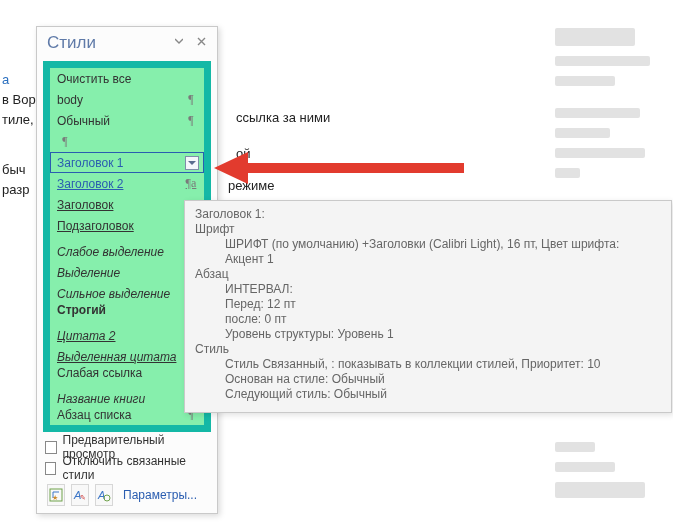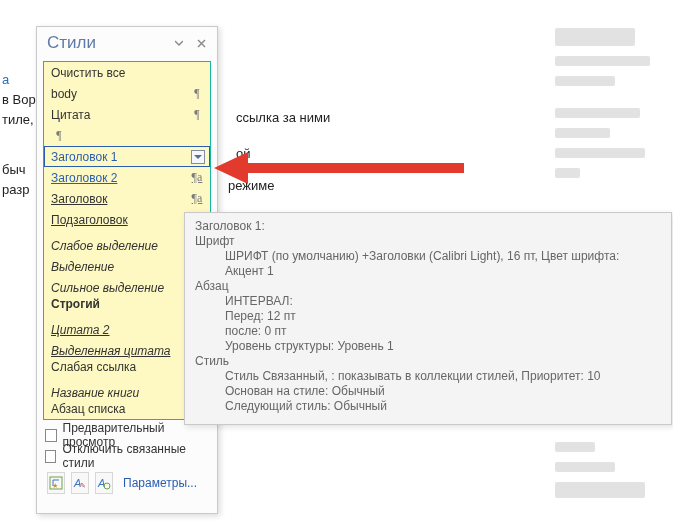--- a/index.html
+++ b/index.html
@@ -34,38 +34,38 @@
     width:182px;
     height:488px;
     background:#fcfcfc;
     border:1px solid #c9c9c9;
     box-shadow: 2px 2px 6px rgba(0,0,0,0.15);
     display:flex;
     flex-direction:column;
   }
   .panel-header {
     display:flex;
-    align-items:center;
+    align-items:flex-start;
     padding:6px 8px 4px 10px;
     color:#5f7aa8;
     font-size:17px;
     font-weight:400;
   }
   .panel-header .title { flex:1; }
   .hdr-btn {
     width:16px; height:16px;
     display:flex; align-items:center; justify-content:center;
     color:#888;
     margin-left:6px;
     cursor:pointer;
   }
   .hdr-btn svg { display:block; }
   .style-listwrap {
-    border:1px solid #14b8a6;
-    background:#fef9c3;
+    border:7px solid #14b8a6;
+    background:#86efac;
     margin:4px 6px 2px 6px;
     flex: 0 0 auto;
   }
   .style-list { }
   .srow {
     display:flex;
     align-items:center;
     height:21px;
     padding:0 4px 0 6px;
     border:1px solid transparent;
@@ -119,21 +119,21 @@
   }
   .toolbar {
     display:flex; align-items:center; gap:6px; padding:4px 2px 2px 2px;
   }
   .tb-btn { width:22px; height:22px; border:1px solid #d7d7d7; background:#f8f8f8; display:flex; align-items:center; justify-content:center; cursor:pointer;}
   .tb-link { color:#2a5db0; cursor:pointer; padding-left:4px;}
   
   .tooltip {
     position:absolute;
     left:184px;
-    top:212px;
+    top:200px;
     width:488px;
     background:#f4f4f4;
     border:1px solid #c9c9c9;
     padding:6px 10px 10px 10px;
     font-size:12px;
     color:#666;
     line-height:15px;
     box-shadow: 2px 2px 6px rgba(0,0,0,0.12);
   }
   .tooltip .ind1 { padding-left:0px; }
@@ -220,21 +220,21 @@
     <div class="style-list" id="style-list">
         <div class="srow ">
           <span class="nm">Очистить все</span>
           <span class="mk"></span>
         </div>
         <div class="srow ">
           <span class="nm">body</span>
           <span class="mk">¶</span>
         </div>
         <div class="srow ">
-          <span class="nm">Цитата</span>
+          <span class="nm">Обычный</span>
           <span class="mk">¶</span>
         </div>
         <div class="srow ">
           <span class="mk">¶</span>
         </div>
         <div class="srow blue sel">
           <span class="nm">Заголовок 1</span>
           <span class="dd"></span>
         </div>
         <div class="srow blue underline">

